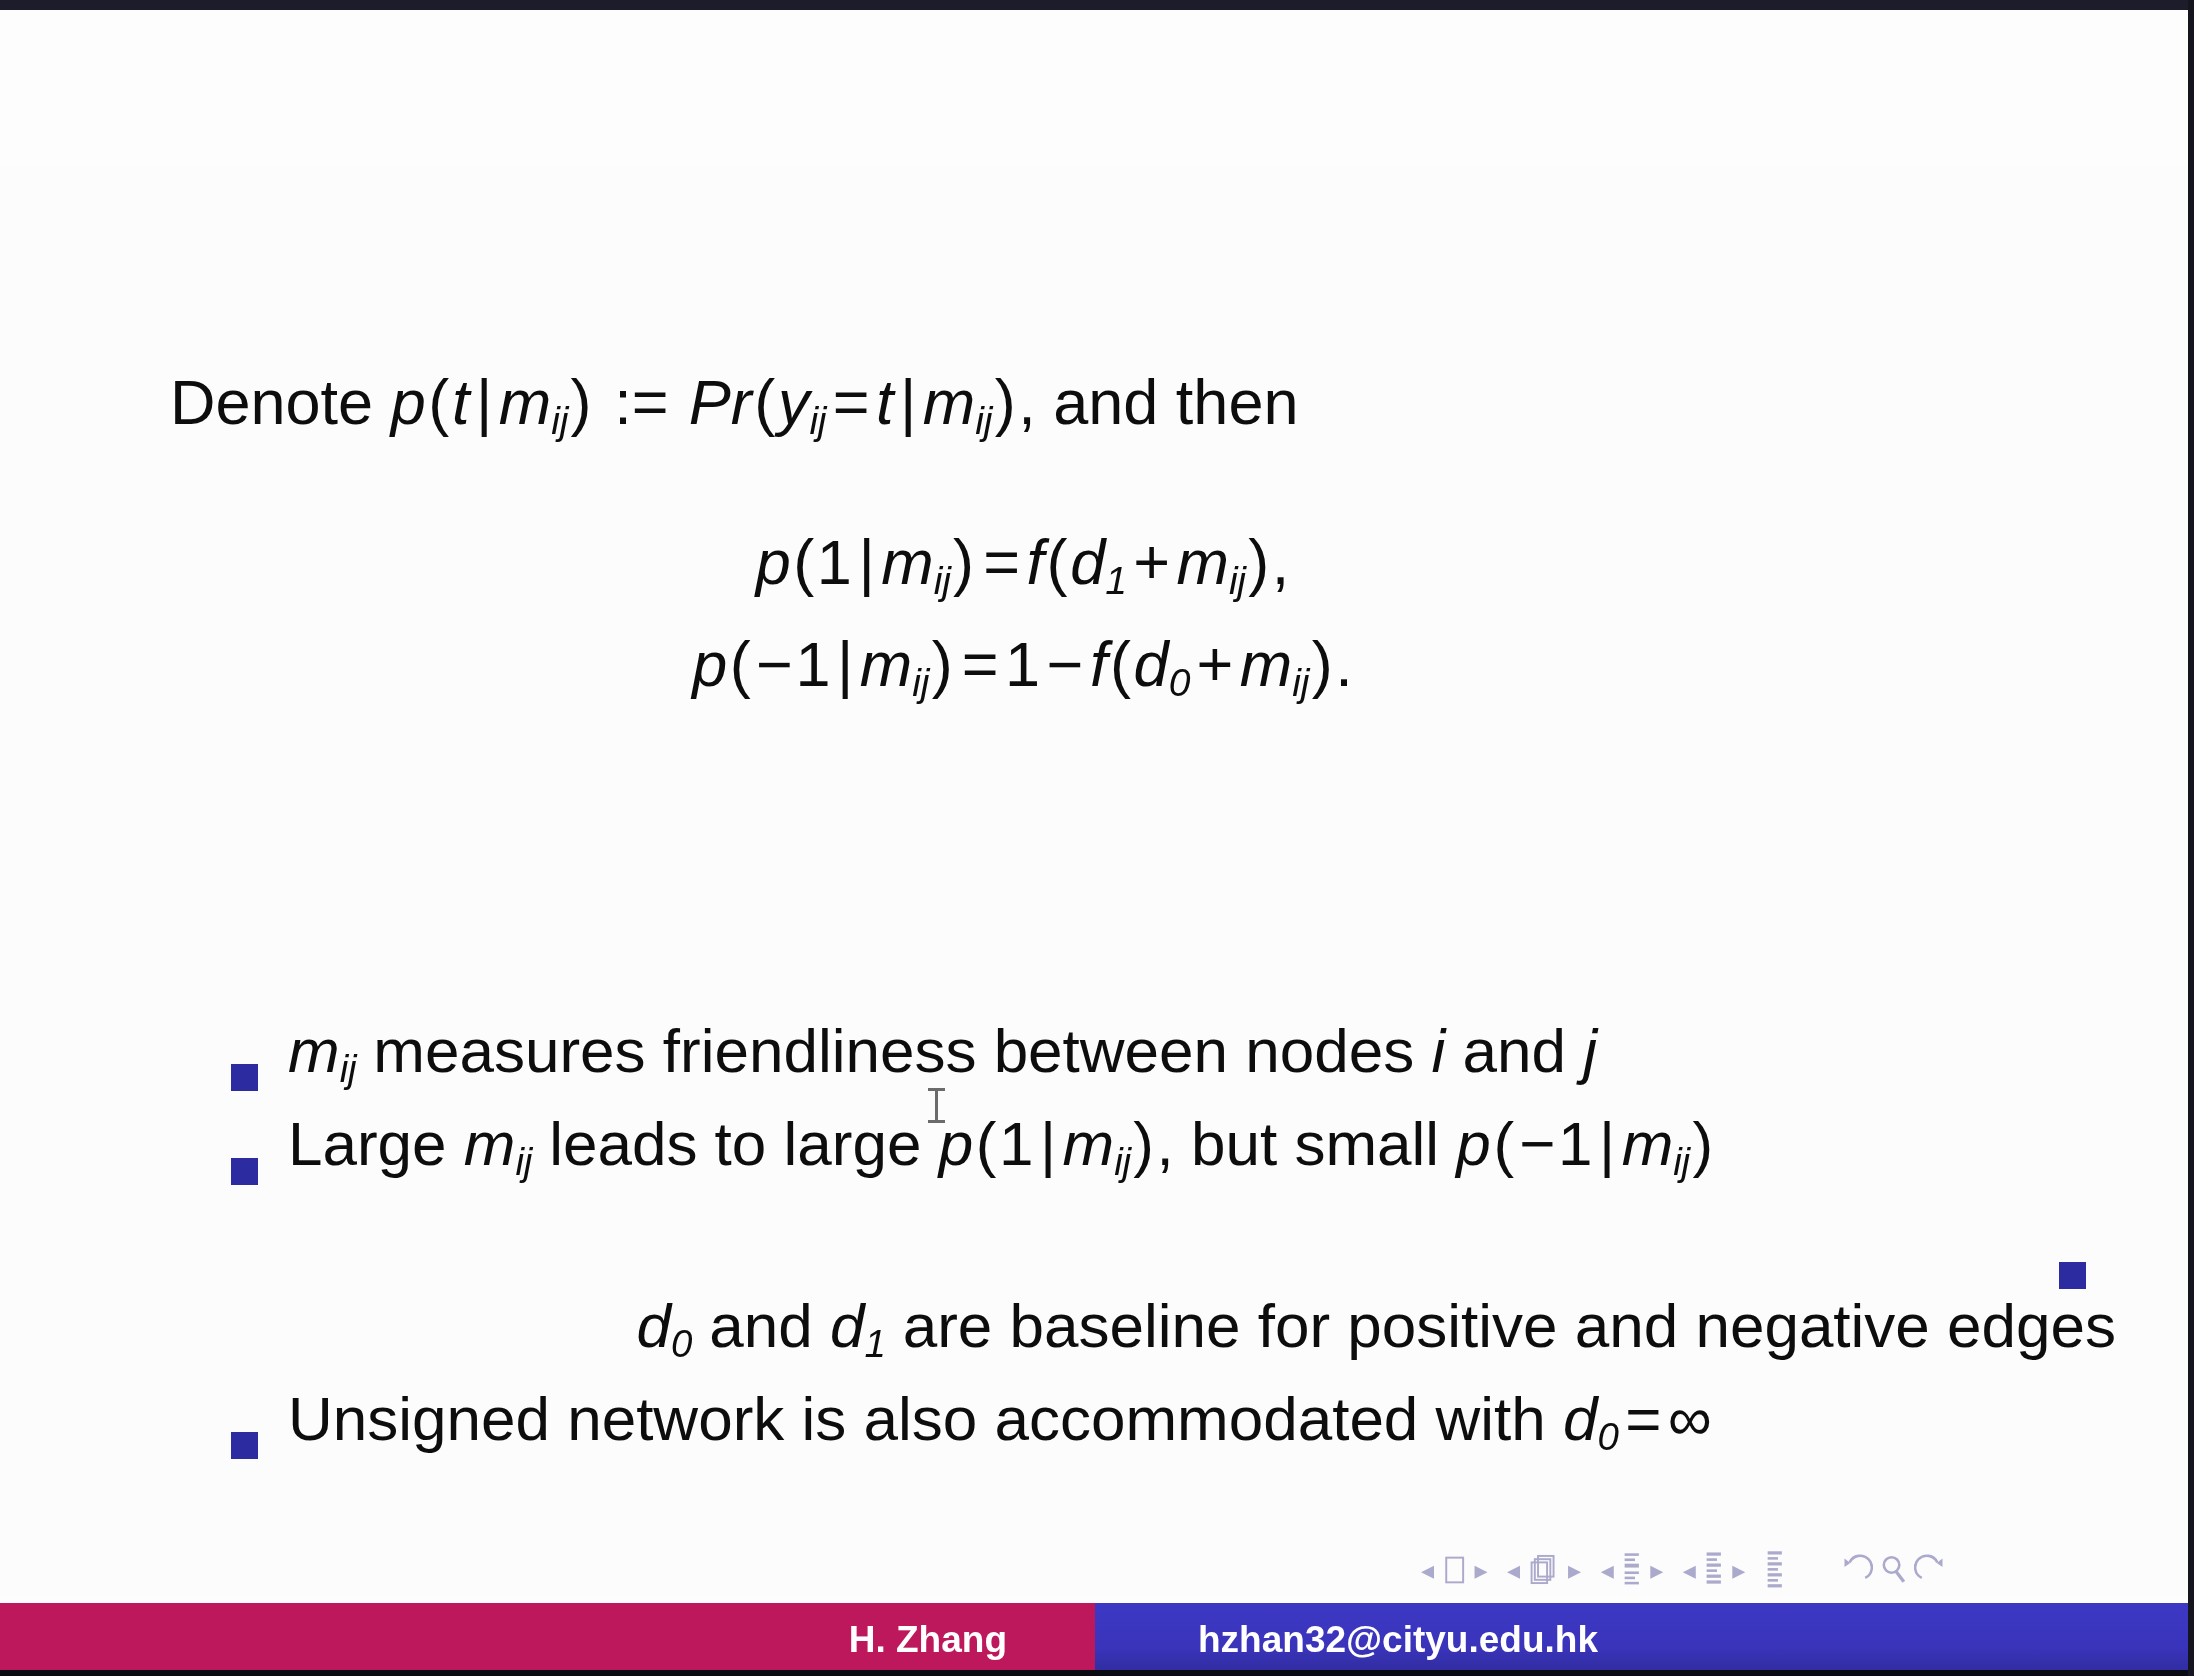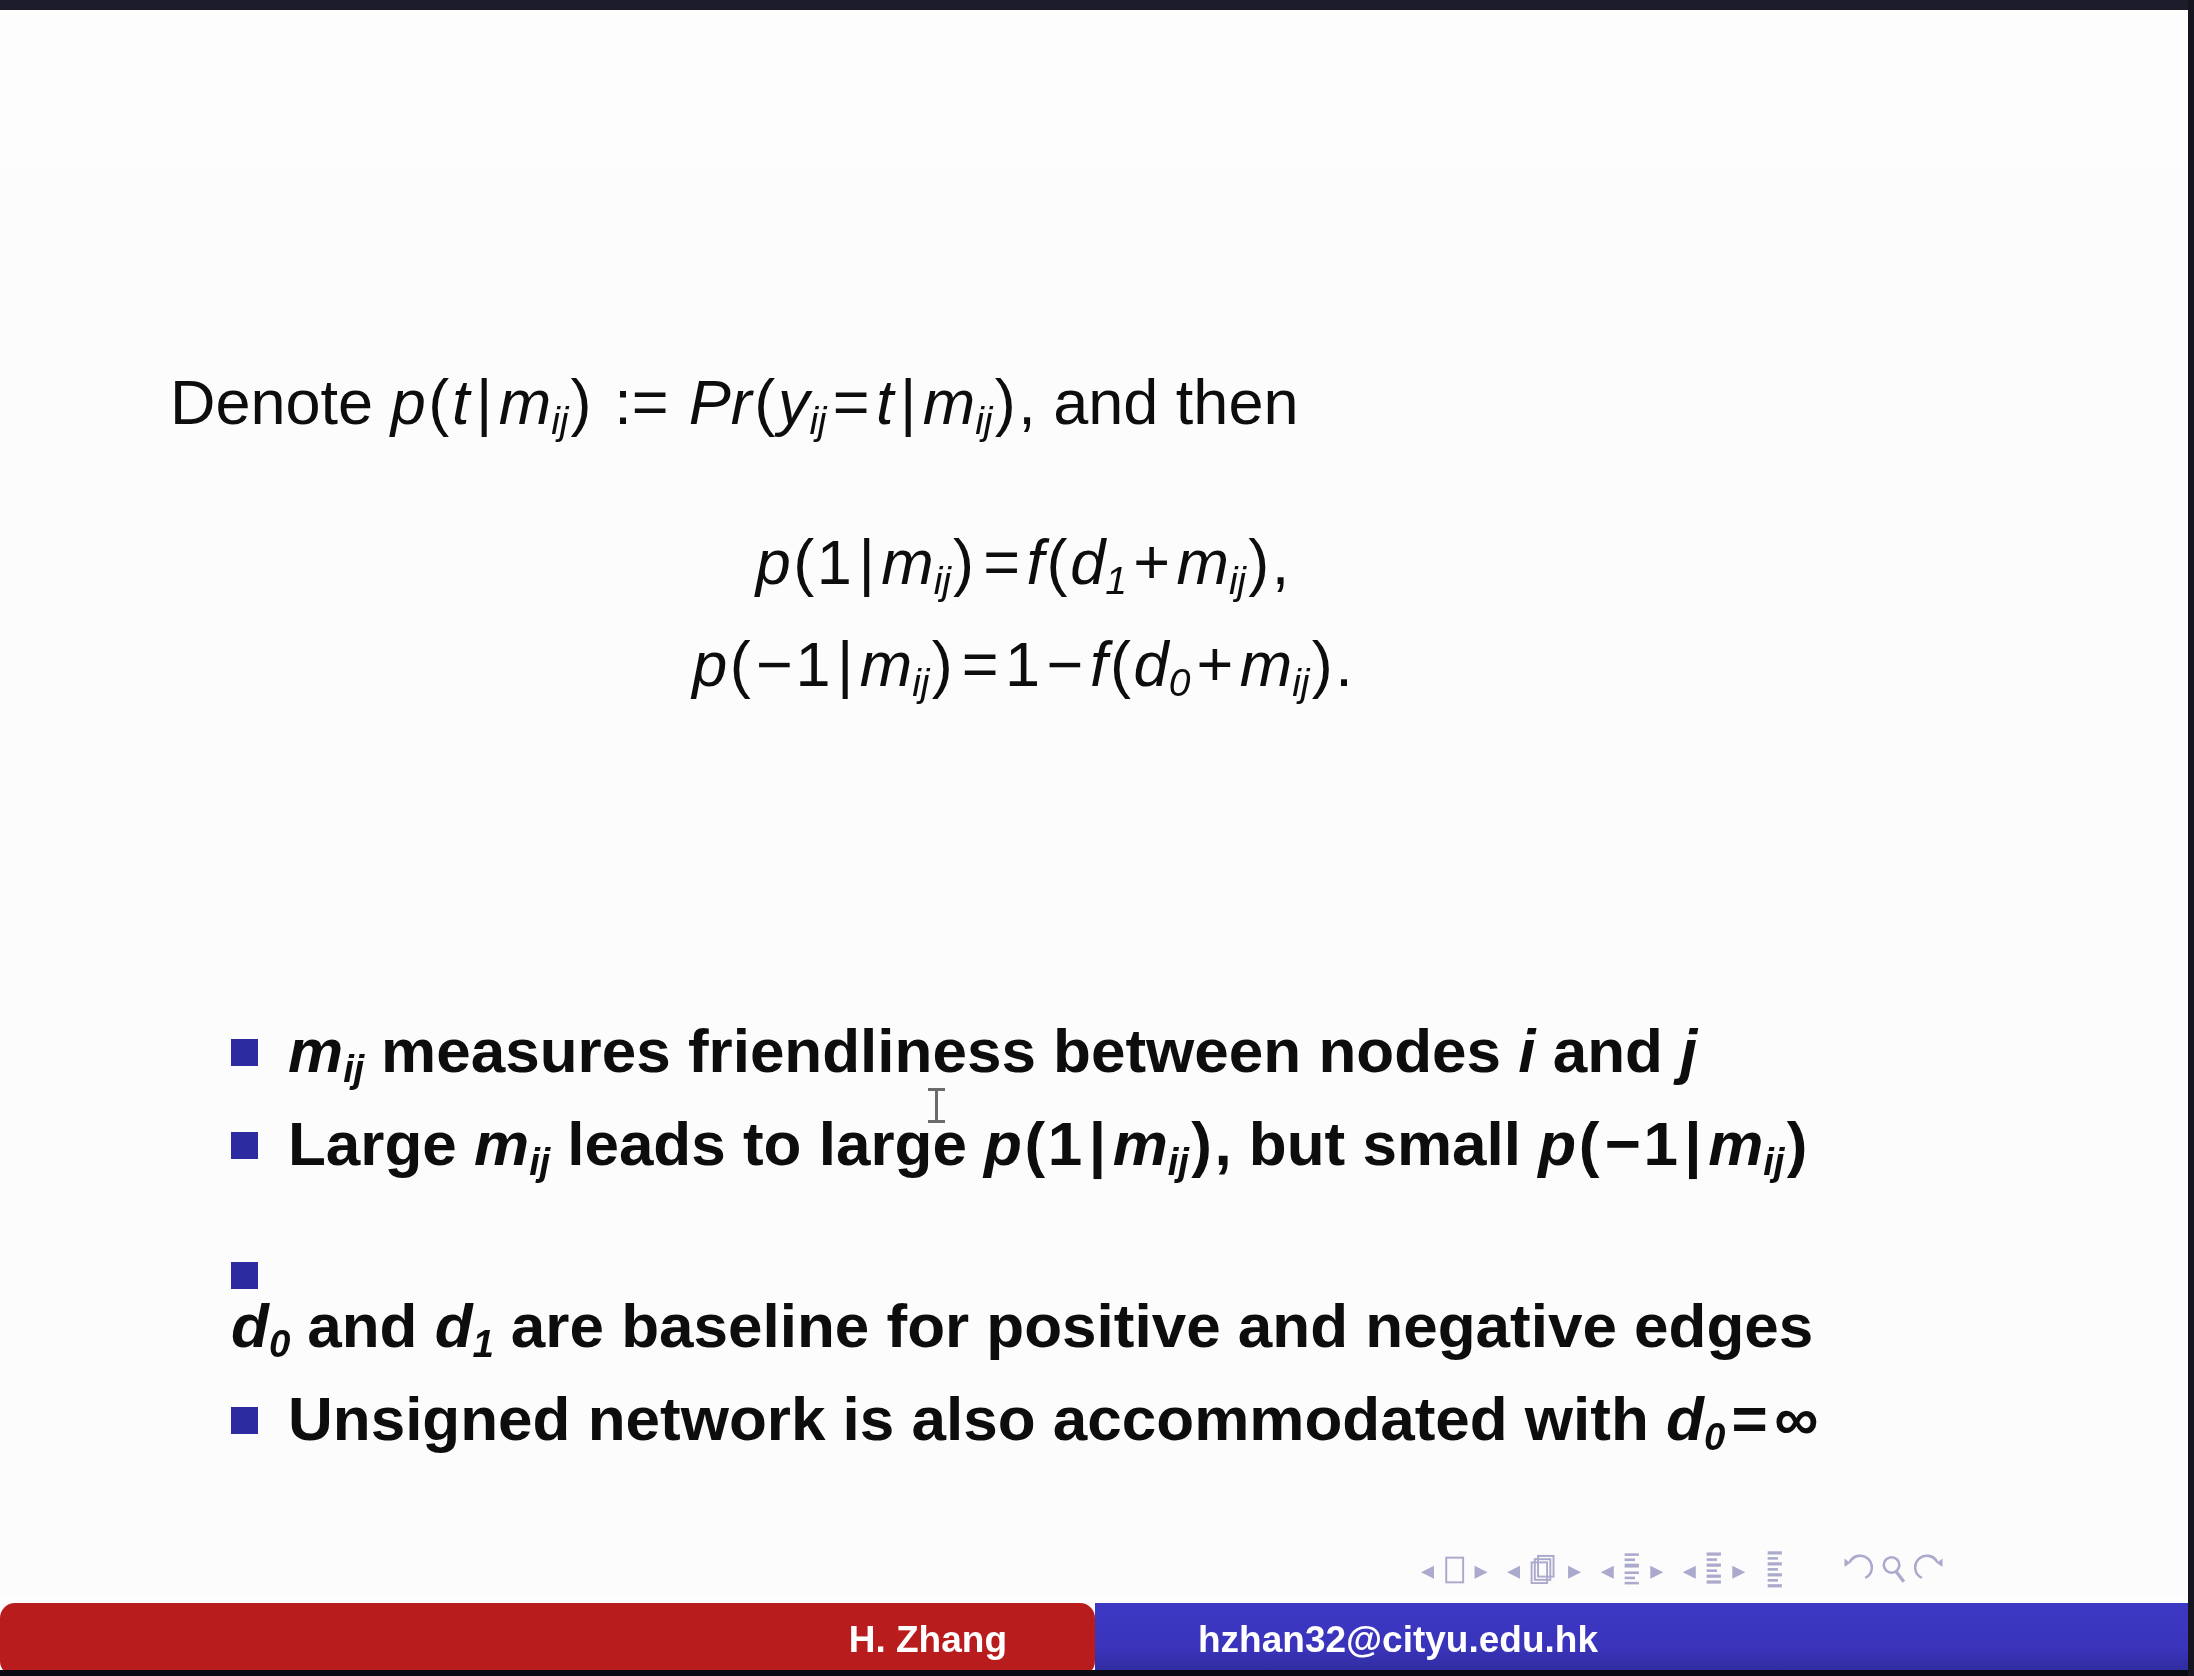--- a/index.html
+++ b/index.html
@@ -97,23 +97,22 @@
   
   .bullets {
     position: absolute;
     left: 231px;
     top: 848px;
     width: 1885px;
     font-size: 62px;
   }
   .bullet-row {
     display: flex;
-    align-items: flex-start;
-    white-space: nowrap;
-    font-weight: bold;
+    align-items: flex-end;
+    white-space: nowrap;
   }
   .bullet-row.gap-top { margin-top: 52px; flex-direction: column; }
   .bullet-row.tight { margin-top: 16px; }
   .marker {
     flex: 0 0 auto;
     width: 27px;
     height: 27px;
     background: #2d2ba0;
     margin-top: 25px;
     margin-right: 30px;
@@ -184,22 +183,21 @@
     left: 0;
     top: 1603px;
     width: 2194px;
     height: 73px;
   }
   .footer-left {
     position: absolute;
     left: 0; top: 0;
     width: 1095px;
     height: 73px;
-    background: #b91c1c;
-    border-radius: 15px;
+    background: #be185d;
   }
   .footer-right {
     position: absolute;
     left: 1095px; top: 0;
     width: 1267px;
     height: 73px;
     background: linear-gradient(180deg, #3d38c4 0%, #3a34bb 60%, #2f2b9b 100%);
   }
   .footer-author {
     position: absolute;

